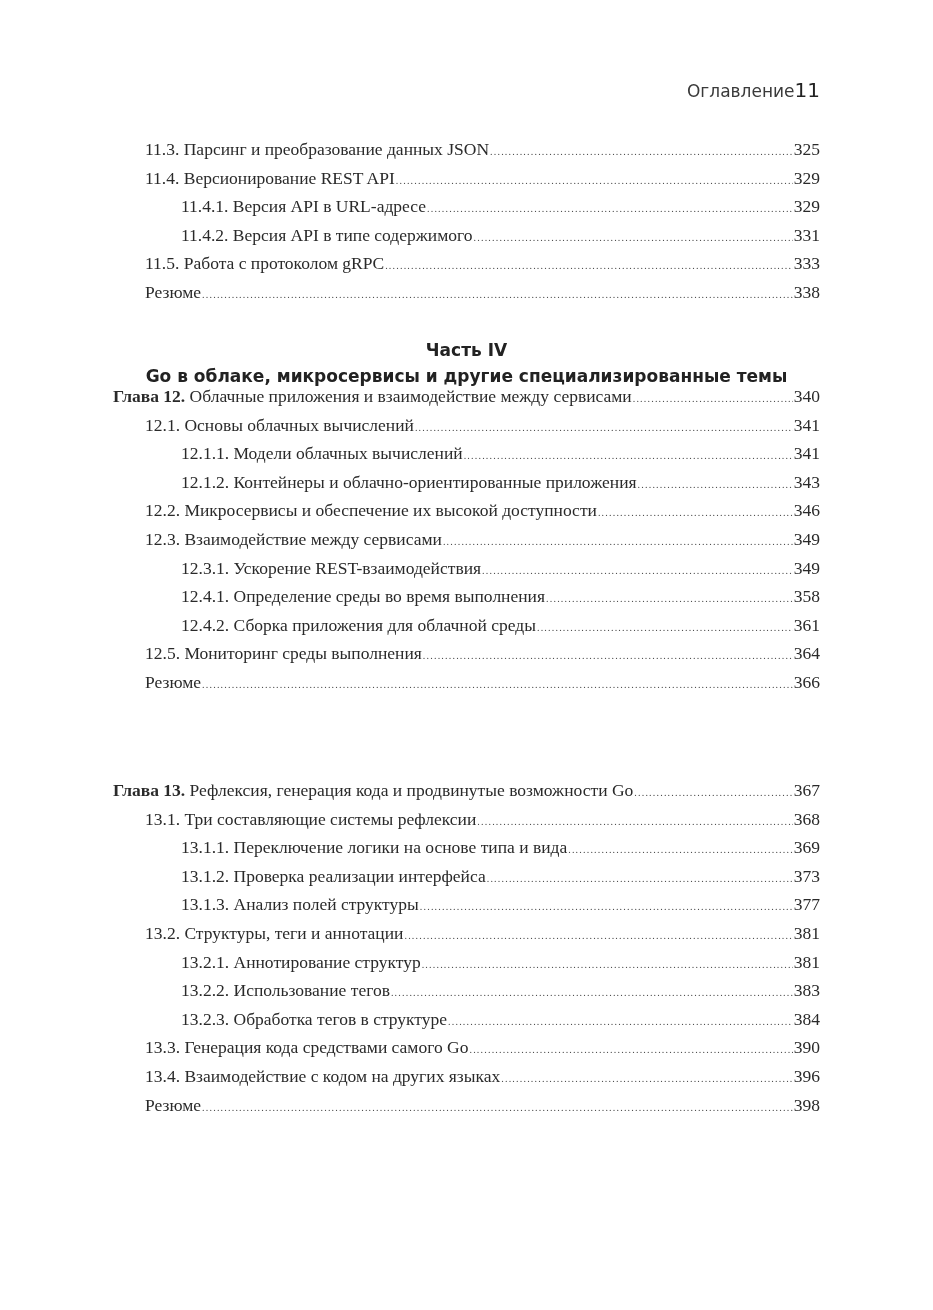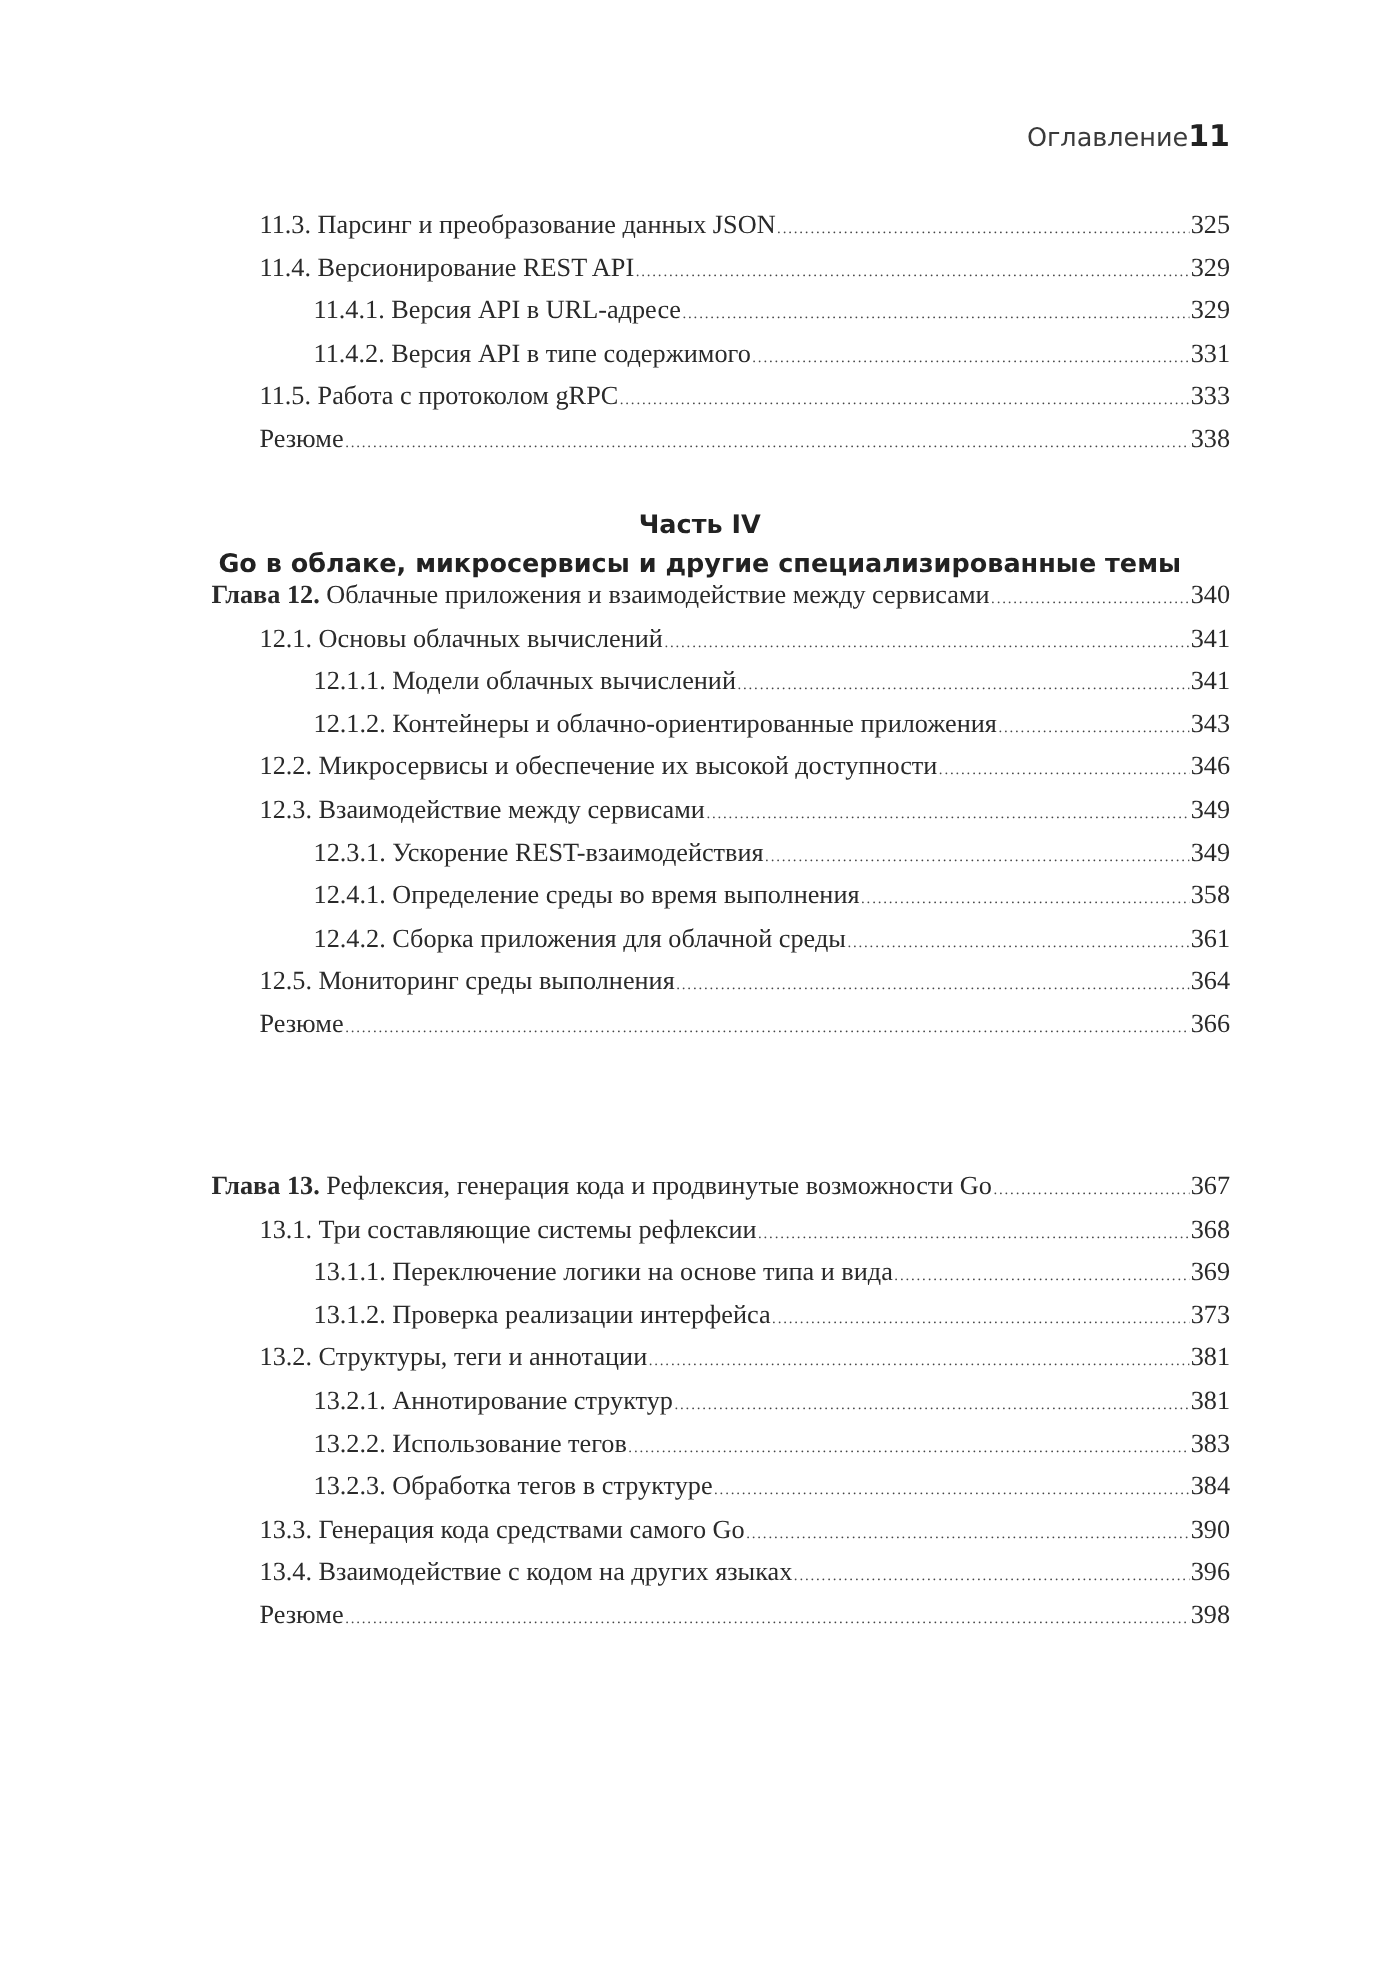--- a/index.html
+++ b/index.html
@@ -1,21 +1,21 @@
 <!DOCTYPE html>
 <html><head>
 <meta charset="utf-8">
 <style>
   html, body { margin: 0; padding: 0; background: #ffffff; }
   body { width: 933px; height: 1310px; position: relative; overflow: hidden; color: #2a2a2a; }
   .header { position: absolute; top: 78px; right: 113px; display: flex; align-items: baseline; }
   .header-title { font-family: "DejaVu Sans", sans-serif; font-size: 17px; color: #3a3a3a; }
-  .header-num { font-family: "DejaVu Sans", sans-serif; font-size: 20px; font-weight: bold; color: #222; }
+  .header-num { font-family: "DejaVu Sans", sans-serif; font-size: 20px; font-weight: normal; color: #222; }
   .toc { position: absolute; left: 113px; width: 707px; font-family: "Liberation Serif", serif; font-size: 17.5px; }
-  .row { display: flex; align-items: baseline; height: 28.6px; line-height: 28.6px; margin-left: 28px; }
+  .row { display: flex; align-items: baseline; height: 28.6px; line-height: 28.6px; }
   .row .label { white-space: nowrap; }
   .row .label b { font-weight: bold; }
   .row .dots { flex: 1; overflow: hidden; white-space: nowrap; margin: 0 1px; color: #444; font-size: 10px; letter-spacing: 1.2px; }
   .row .dots::before { content: "................................................................................................................................................................................................................................................"; }
   .row .page { white-space: nowrap; }
   .l1 { padding-left: 32px; }
   .l2 { padding-left: 68px; }
   .l0 { padding-left: 0; }
   .part { position: absolute; left: 113px; width: 707px; text-align: center; font-family: "DejaVu Sans", sans-serif; font-weight: bold; font-size: 17px; color: #222; }
   .part div { line-height: 26px; }
@@ -138,20 +138,25 @@
   <div class="row l2">
       <span class="label">13.1.1. Переключение логики на основе типа и вида</span>
       <span class="dots"></span>
       <span class="page">369</span>
     </div>
   <div class="row l2">
       <span class="label">13.1.2. Проверка реализации интерфейса</span>
       <span class="dots"></span>
       <span class="page">373</span>
     </div>
+  <div class="row l2">
+      <span class="label">13.1.3. Анализ полей структуры</span>
+      <span class="dots"></span>
+      <span class="page">377</span>
+    </div>
   <div class="row l1">
       <span class="label">13.2. Структуры, теги и аннотации</span>
       <span class="dots"></span>
       <span class="page">381</span>
     </div>
   <div class="row l2">
       <span class="label">13.2.1. Аннотирование структур</span>
       <span class="dots"></span>
       <span class="page">381</span>
     </div>

